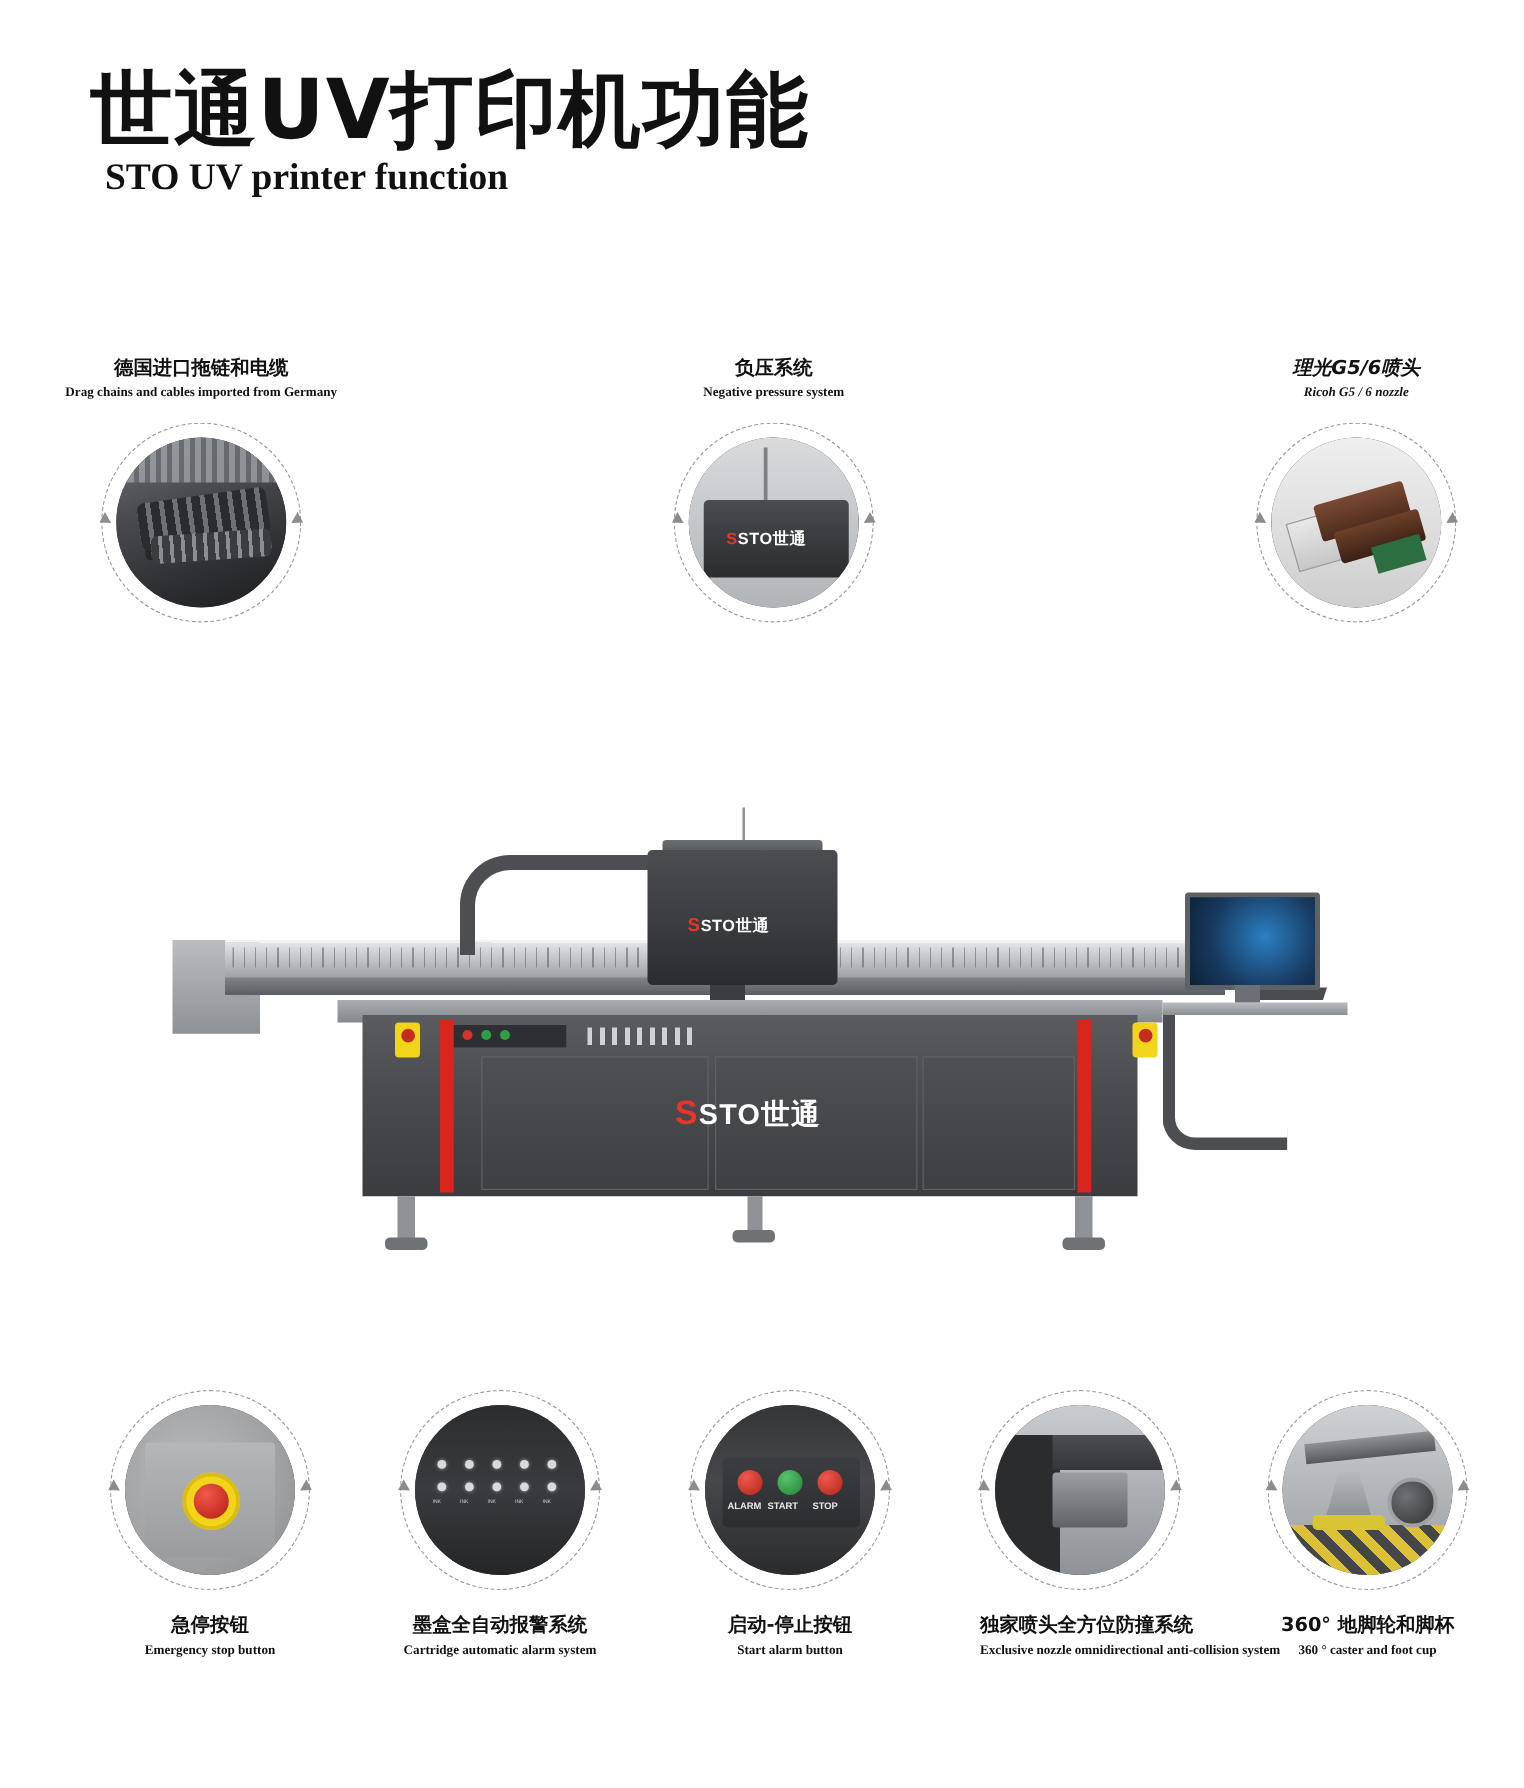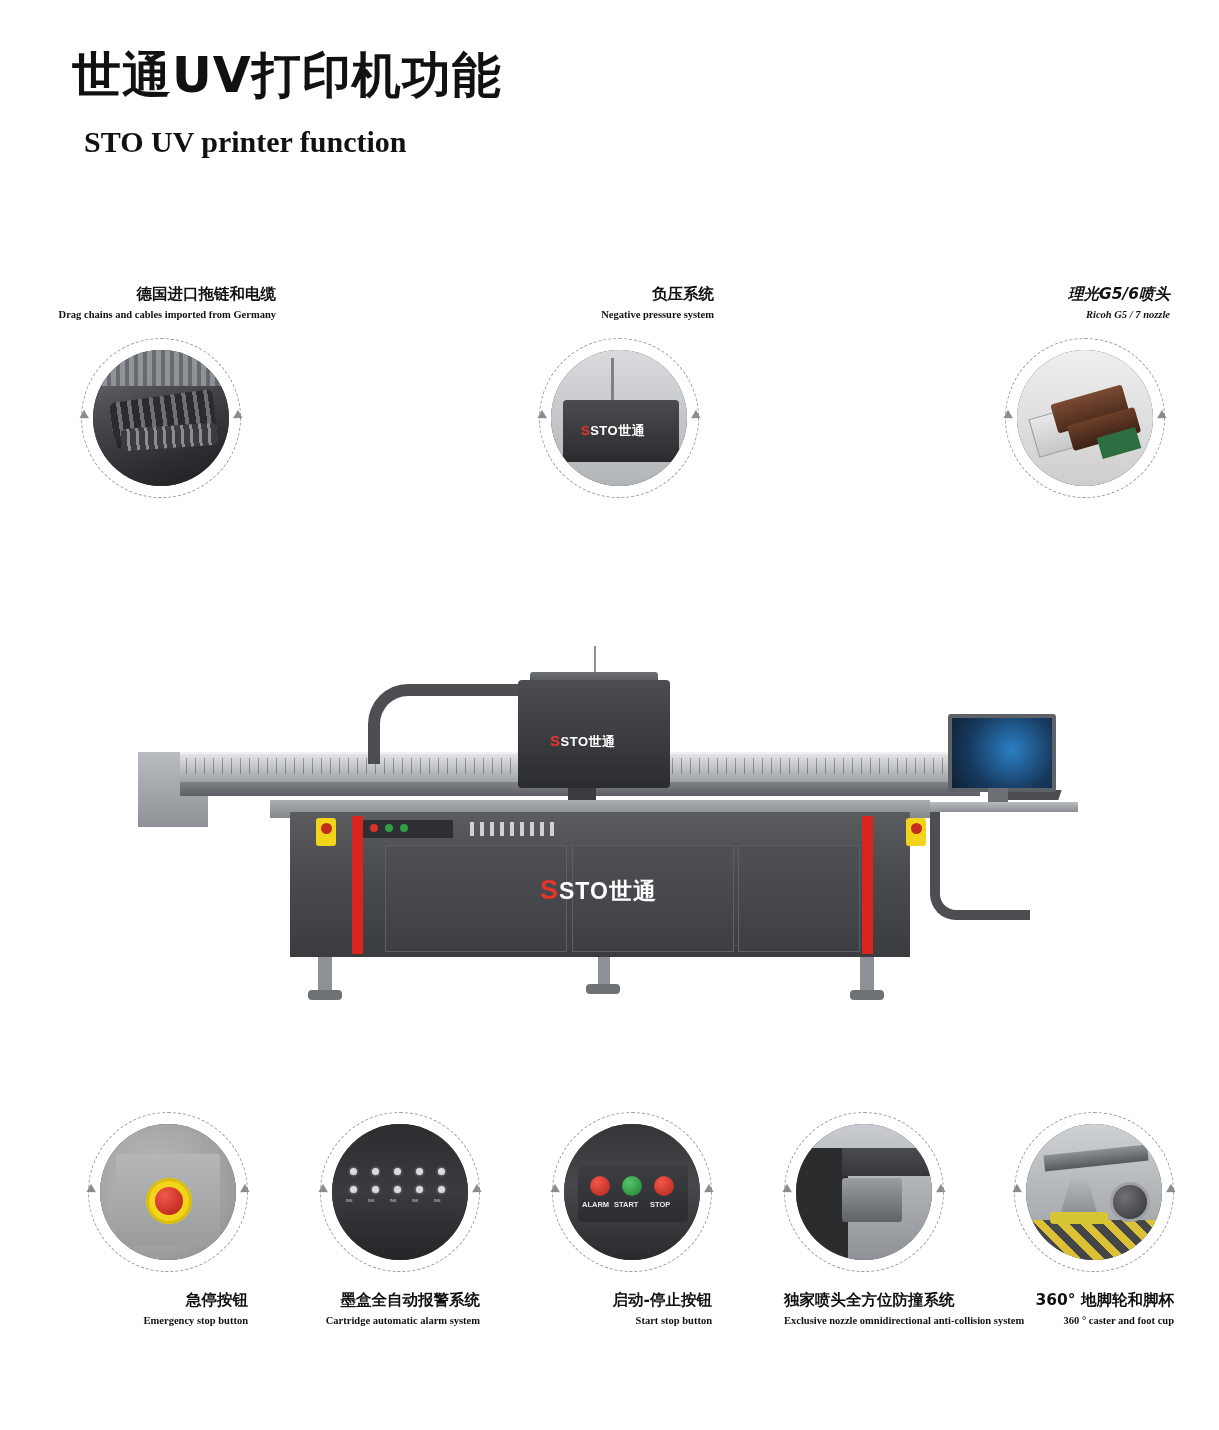--- a/index.html
+++ b/index.html
@@ -19,41 +19,41 @@
     width: 1219px;
     height: 1430px;
   }
 
   
   .title-cn {
     position: absolute;
     left: 72px;
     top: 43px;
     font-family: "DejaVu Sans", sans-serif;
-    font-size: 49px;
+    font-size: 66px;
     font-weight: bold;
     letter-spacing: 1px;
     color: #111111;
     white-space: nowrap;
   }
   .title-en {
     position: absolute;
     left: 84px;
     top: 125px;
     font-family: "Liberation Serif", serif;
     font-size: 30px;
     font-weight: bold;
     color: #111111;
     white-space: nowrap;
   }
 
   
   .feature {
     position: absolute;
-    text-align: right;
+    text-align: center;
   }
   .feature .label-cn {
     font-family: "DejaVu Sans", sans-serif;
     font-size: 15.5px;
     font-weight: bold;
     color: #111111;
     white-space: nowrap;
   }
   .feature .label-en {
     font-family: "Liberation Serif", serif;
@@ -414,21 +414,21 @@
           <div class="box"></div>
           <div class="logo"><span class="s">S</span><span>STO世通</span></div>
         </div>
       </div>
     </div>
   </div>
 
 
   <div class="feature" style="left:1000px; top:284px; width:170px;font-style:italic;">
     <div class="label-cn">理光G5/6喷头</div>
-    <div class="label-en">Ricoh G5 / 7 nozzle</div>
+    <div class="label-en">Ricoh G5 / 6 nozzle</div>
     <div class="ring" style="margin-top:18px;">
       <div class="arc"></div>
       <div class="photo">
         <div class="inner ph-nozzle">
           <div class="pcb"></div>
             <div class="head"></div>
             <div class="head2"></div>
             <div class="green"></div>
         </div>
       </div>
@@ -545,21 +545,21 @@
           <div class="b" style="left:26px; background:radial-gradient(circle at 35% 30%,#f0584a,#b2231a);"></div>
           <div class="b" style="left:58px; background:radial-gradient(circle at 35% 30%,#56c46b,#208236);"></div>
           <div class="b" style="left:90px; background:radial-gradient(circle at 35% 30%,#f0584a,#b2231a);"></div>
           <div class="lab" style="left:18px;">ALARM</div>
           <div class="lab" style="left:50px;">START</div>
           <div class="lab" style="left:86px;">STOP</div>
         </div>
       </div>
     </div>
     <div class="label-cn" style="margin-top:18px;">启动-停止按钮</div>
-    <div class="label-en">Start stop button</div>
+    <div class="label-en">Start alarm button</div>
   </div>
 
   <div class="feature" style="left:784px; top:1112px; width:160px;">
     <div class="ring">
       <div class="arc"></div>
       <div class="photo">
         <div class="inner ph-anticollision">
             <div class="dark"></div>
             <div class="top"></div>
             <div class="carriage"></div>

